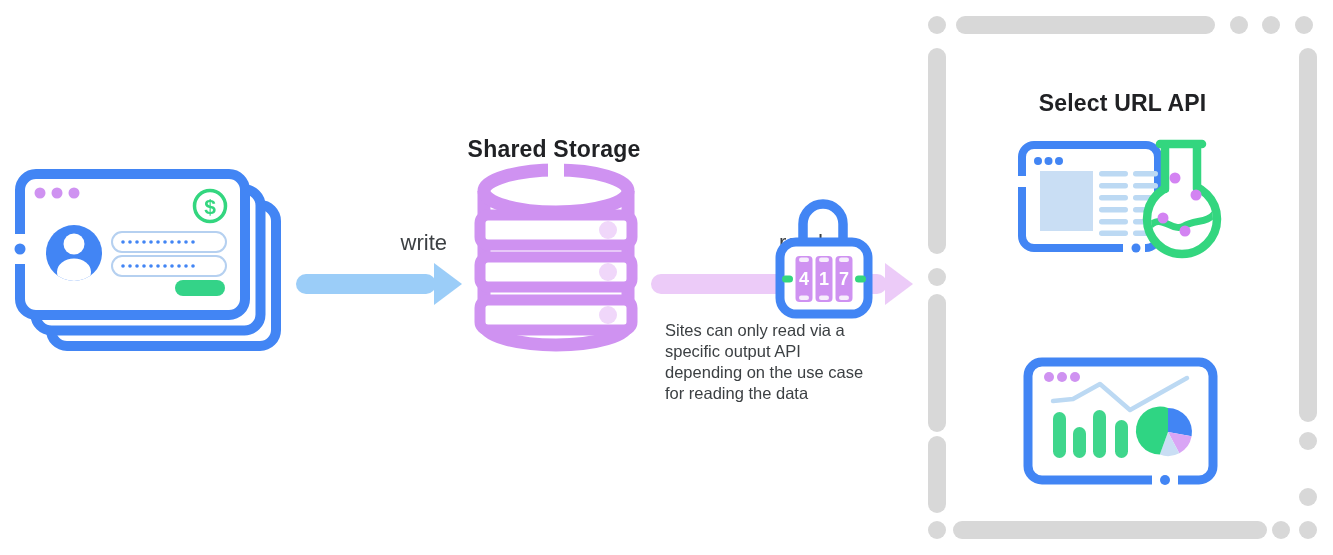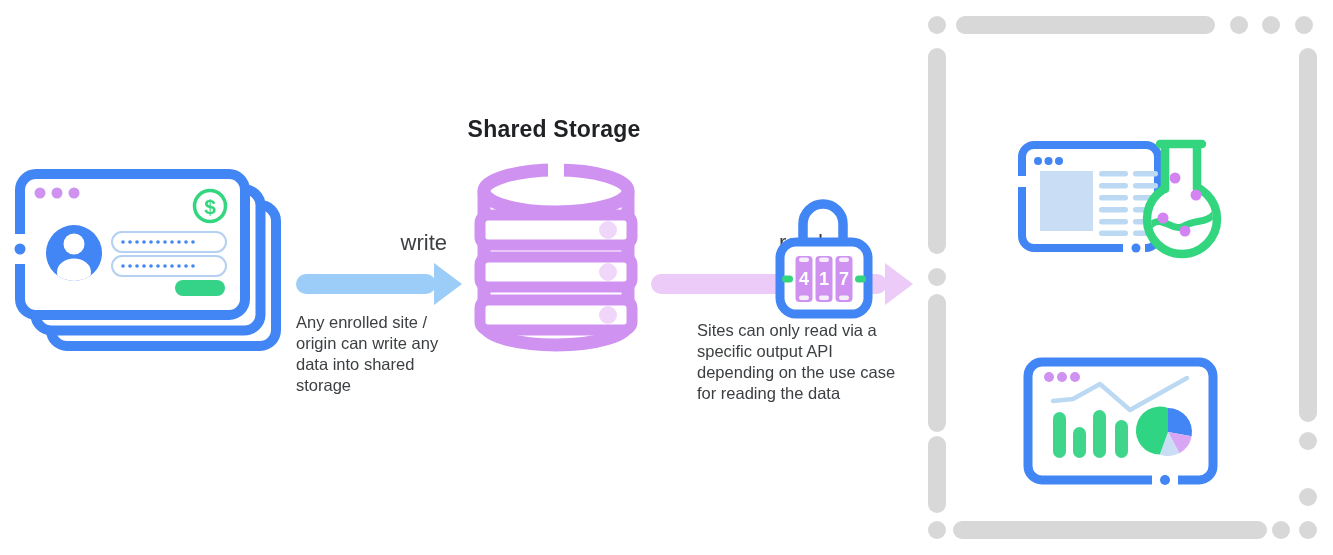--- a/index.html
+++ b/index.html
@@ -94,23 +94,22 @@
     </g>
   </svg>
 
   <div class="flow-label" style="left:307px;top:230px;width:140px;">write</div>
 
   <svg class="abs" style="left:293px;top:260px;" width="172" height="46" viewBox="0 0 172 46">
     <rect x="3" y="14" width="140" height="20" rx="10" fill="#9bcdf8"></rect>
     <polygon points="141,3 169,24 141,45" fill="#9bcdf8"></polygon>
   </svg>
 
-  <div class="flow-desc" style="left:296px;top:312px;width:172px;">Any enrolled site / origin can write any data into shared storage</div>
-
-  <div class="title" style="left:414px;top:116px;width:280px;">Shared Storage</div>
+
+  <div class="title" style="left:414px;top:136px;width:280px;">Shared Storage</div>
 
   <svg class="abs" style="left:468px;top:158px;" width="176" height="200" viewBox="0 0 176 200">
 
     <path d="M 16 33 L 16 166 A 72 21 0 0 0 160 166 L 160 33" fill="#ffffff" stroke="#cf92f1" stroke-width="13"></path>
 
     <ellipse cx="88" cy="33" rx="72" ry="21" fill="#ffffff" stroke="#cf92f1" stroke-width="13"></ellipse>
 
     <rect x="80" y="3" width="16" height="16" fill="#ffffff"></rect>
 
     <g>
@@ -148,21 +147,21 @@
           <rect x="64" y="97.5" width="10" height="4.5" rx="2.2"></rect>
       </g>
       <text x="29" y="87" text-anchor="middle" font-size="18" font-weight="bold" fill="#ffffff">4</text>
       <text x="49" y="87" text-anchor="middle" font-size="18" font-weight="bold" fill="#ffffff">1</text>
       <text x="69" y="87" text-anchor="middle" font-size="18" font-weight="bold" fill="#ffffff">7</text>
     </g>
     <rect x="7" y="77.5" width="11" height="7" rx="3.5" fill="#33d67f"></rect>
     <rect x="80" y="77.5" width="11" height="7" rx="3.5" fill="#33d67f"></rect>
   </svg>
 
-  <div class="flow-desc" style="left:665px;top:320px;width:205px;margin-left:32px;">Sites can only read via a specific output API depending on the use case for reading the data</div>
+  <div class="flow-desc" style="left:665px;top:320px;width:205px;">Sites can only read via a specific output API depending on the use case for reading the data</div>
 
   <svg class="abs" style="left:920px;top:8px;" width="400" height="540" viewBox="0 0 400 540">
     <g stroke="#d8d8d8" stroke-width="18" stroke-linecap="round" fill="#d8d8d8">
 
       <circle cx="17" cy="17" r="9" stroke="none"></circle>
       <line x1="45" y1="17" x2="286" y2="17"></line>
       <circle cx="319" cy="17" r="9" stroke="none"></circle>
       <circle cx="351" cy="17" r="9" stroke="none"></circle>
       <circle cx="384" cy="17" r="9" stroke="none"></circle>
 
@@ -175,20 +174,21 @@
       <circle cx="361" cy="522" r="9" stroke="none"></circle>
       <circle cx="388" cy="522" r="9" stroke="none"></circle>
 
       <line x1="17" y1="49" x2="17" y2="237"></line>
       <circle cx="17" cy="269" r="9" stroke="none"></circle>
       <line x1="17" y1="295" x2="17" y2="415"></line>
       <line x1="17" y1="437" x2="17" y2="496"></line>
     </g>
   </svg>
 
+  <div class="title" style="left:940px;top:90px;width:365px;">Select URL API</div>
 
   <svg class="abs" style="left:1015px;top:135px;" width="212" height="125" viewBox="0 0 212 125">
 
     <g>
       <rect x="7" y="10" width="136" height="103" rx="12" fill="#ffffff" stroke="#4285f4" stroke-width="8"></rect>
       <rect x="2" y="41" width="11" height="11" fill="#ffffff"></rect>
       <rect x="108" y="107" width="22" height="12" fill="#ffffff"></rect>
       <circle cx="121" cy="113" r="4.5" fill="#4285f4"></circle>
       <g fill="#4285f4">
         <circle cx="23" cy="26" r="4"></circle>

